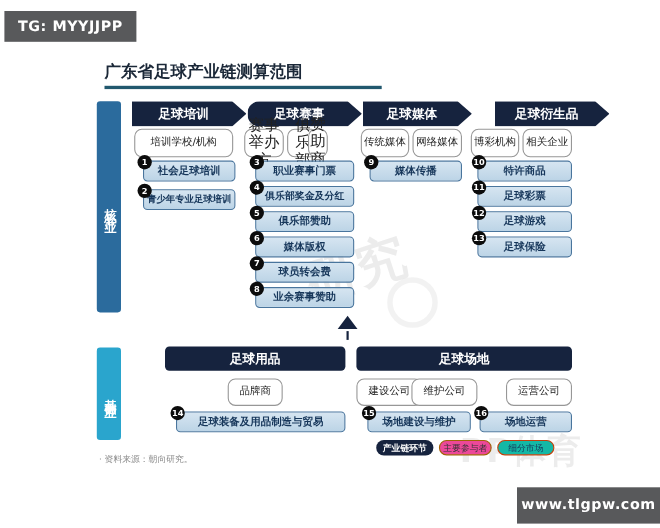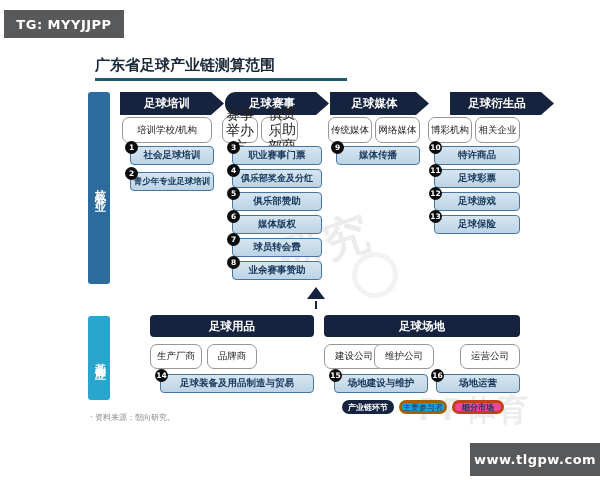--- a/index.html
+++ b/index.html
@@ -32,22 +32,22 @@
        border-radius:50%;font-size:7.5px;font-weight:bold;display:flex;align-items:center;
        justify-content:center;}
   
   .vbar{position:absolute;width:22px;border-radius:3px;color:#fff;font-weight:bold;font-size:11px;
         display:flex;align-items:center;justify-content:center;writing-mode:vertical-rl;
         text-orientation:upright;letter-spacing:4px;}
   
   .pill{position:absolute;height:14px;border-radius:7px;font-size:8px;display:flex;
         align-items:center;justify-content:center;box-sizing:border-box;}
   .pill.dark{background:#16233e;color:#fff;font-weight:bold;}
-  .pill.white{background:#0ea5e9;border:3px solid #a16207;color:#333;}
-  .pill.blue{background:#ec4899;border:3px solid #c2410c;color:#16365a;font-weight:bold;}
+  .pill.white{background:#ec4899;border:1px solid #a16207;color:#333;}
+  .pill.blue{background:#14b8a6;border:1px solid #c2410c;color:#16365a;font-weight:normal;}
   .source{position:absolute;left:90px;top:412px;font-size:8px;color:#8a8a8a;}
   
   .up-tri{position:absolute;left:307px;top:287px;width:0;height:0;border-left:9px solid transparent;
           border-right:9px solid transparent;border-bottom:12px solid #16233e;}
   .up-stem{position:absolute;left:315px;top:301px;height:8px;border-left:2px dashed #16233e;}
   
   .wm{position:absolute;font-weight:bold;pointer-events:none;}
   .wm-center{left:278px;top:214px;font-size:46px;color:rgba(110,110,110,0.13);transform:rotate(-18deg);}
   .wm-circle{left:352px;top:252px;width:36px;height:36px;border:5px solid rgba(130,130,130,0.10);
              border-radius:50%;}
@@ -144,21 +144,20 @@
   </div>
 
   <div class="up-tri"></div>
   <div class="up-stem"></div>
 
   <div class="vbar" style="left:88px;top:316px;height:84px;background:#2aa5cd;letter-spacing:2px;">基础产业</div>
 
   <div class="hdr-rect" style="left:150px;top:315px;width:164px;">足球用品</div>
   <div class="hdr-rect" style="left:324px;top:315px;width:196px;">足球场地</div>
 
-  <div class="pbox" style="left:150px;top:344px;width:52px;height:25px;">生产厂商</div>
   <div class="pbox" style="left:207px;top:344px;width:50px;height:25px;">品牌商</div>
 
   <div class="pbox" style="left:324px;top:344px;width:60px;height:25px;">建设公司</div>
   <div class="pbox" style="left:374px;top:344px;width:60px;height:25px;text-align:right;">维护公司</div>
   <div class="pbox" style="left:460px;top:344px;width:60px;height:25px;">运营公司</div>
 
   <div class="seg" style="left:160px;top:374px;width:154px;height:19px;">
     <span class="num">14</span>
     <span>足球装备及用品制造与贸易</span>
   </div>

